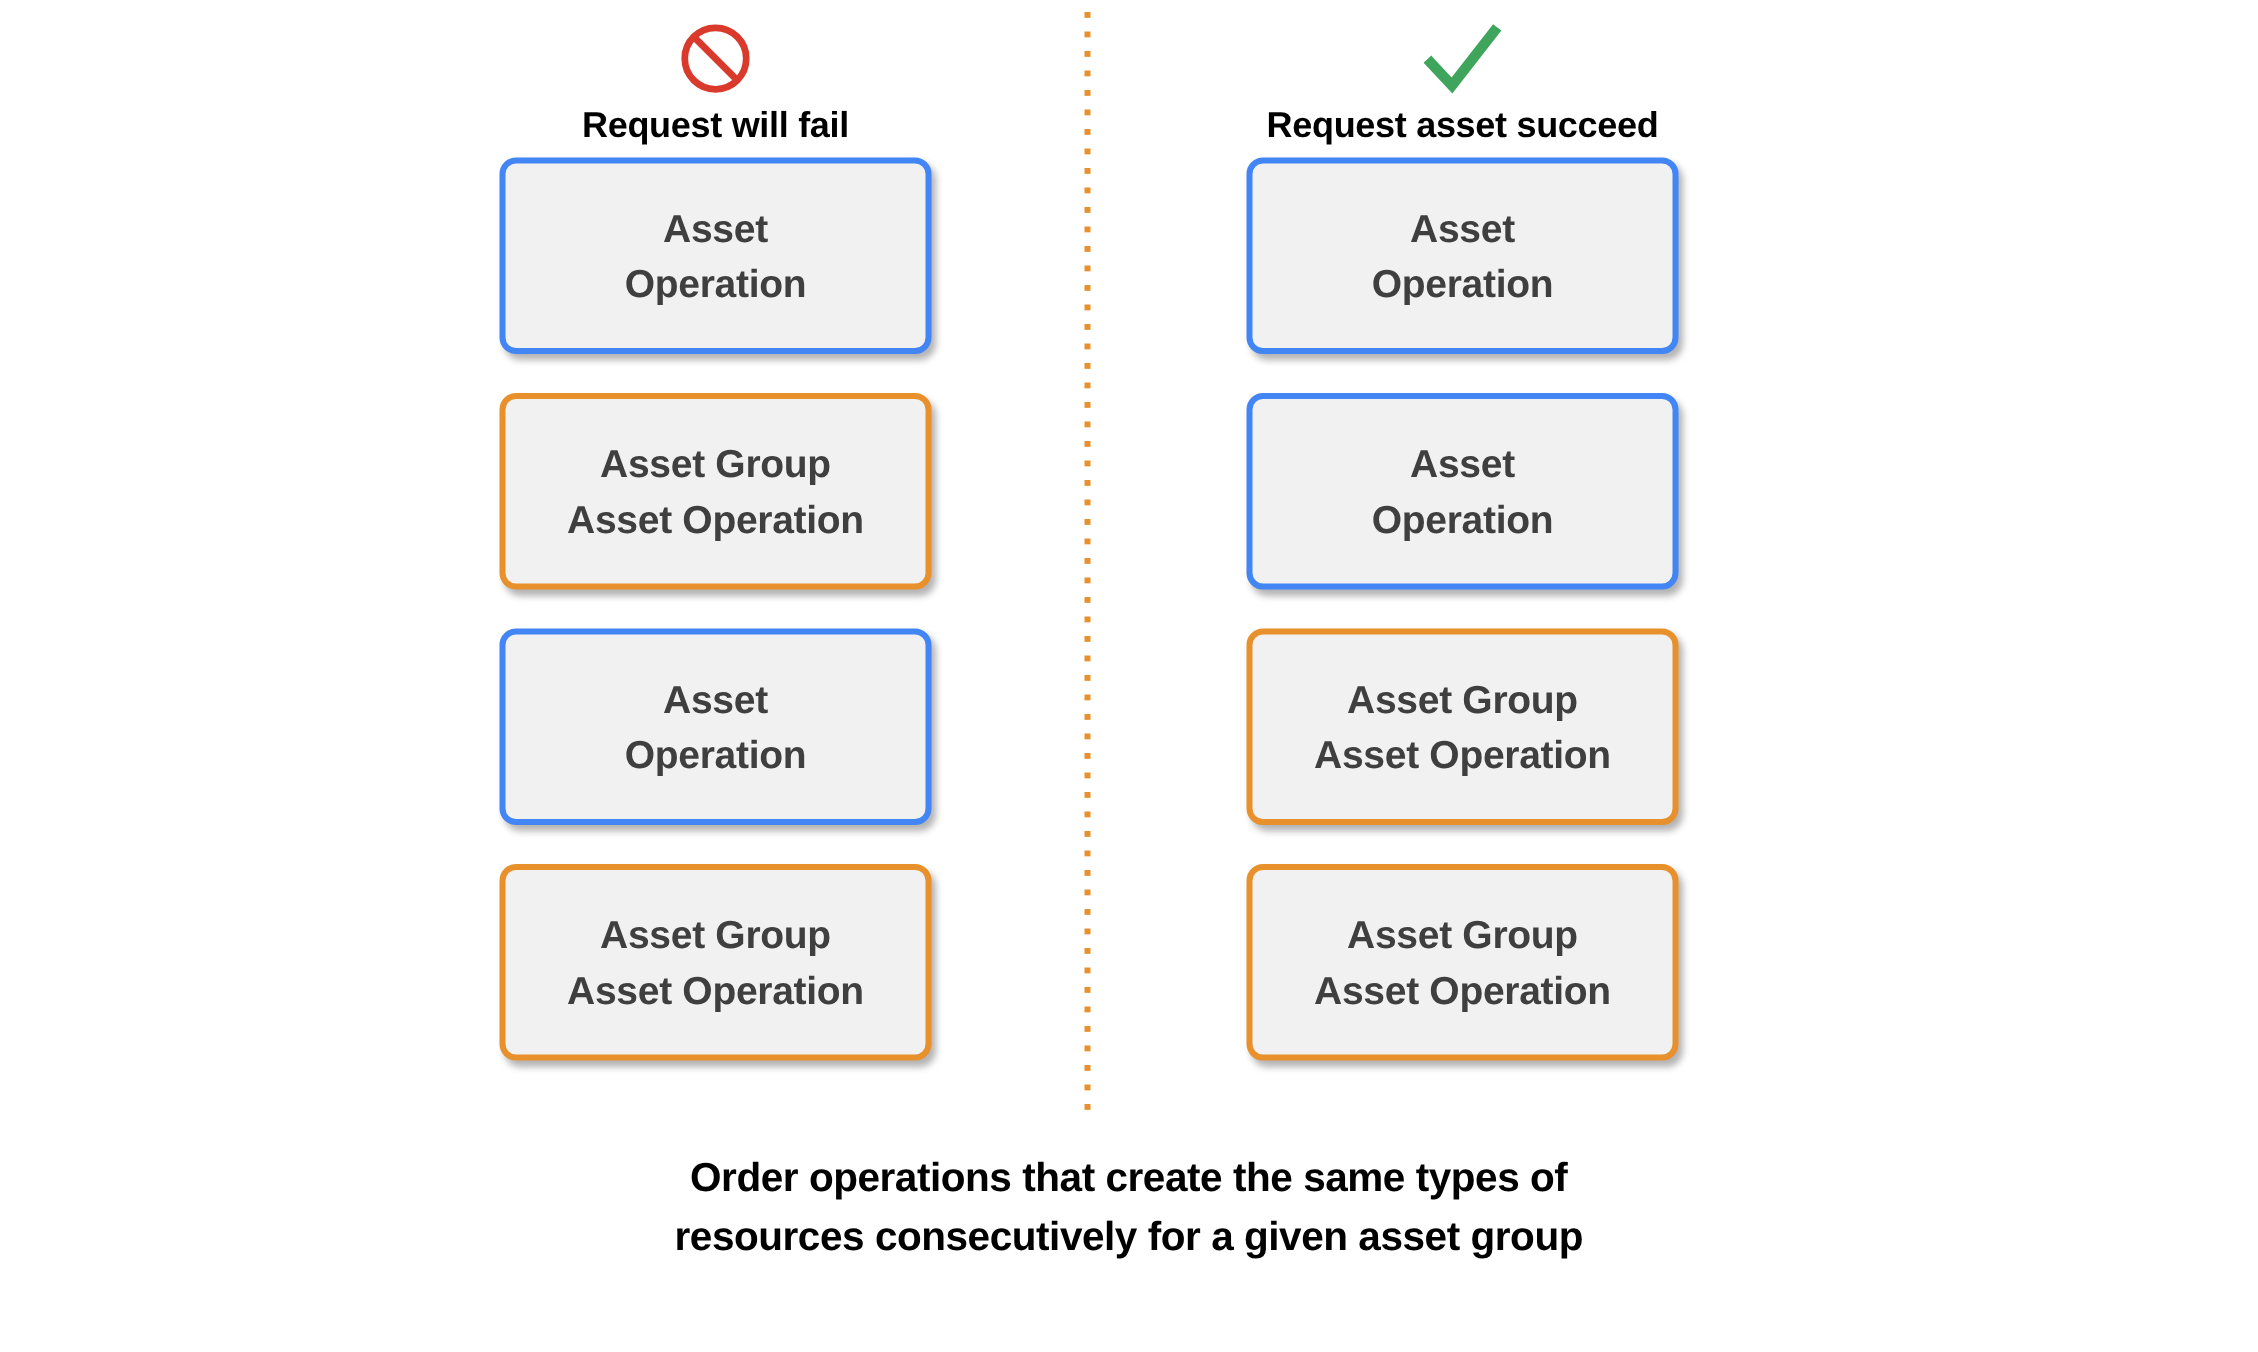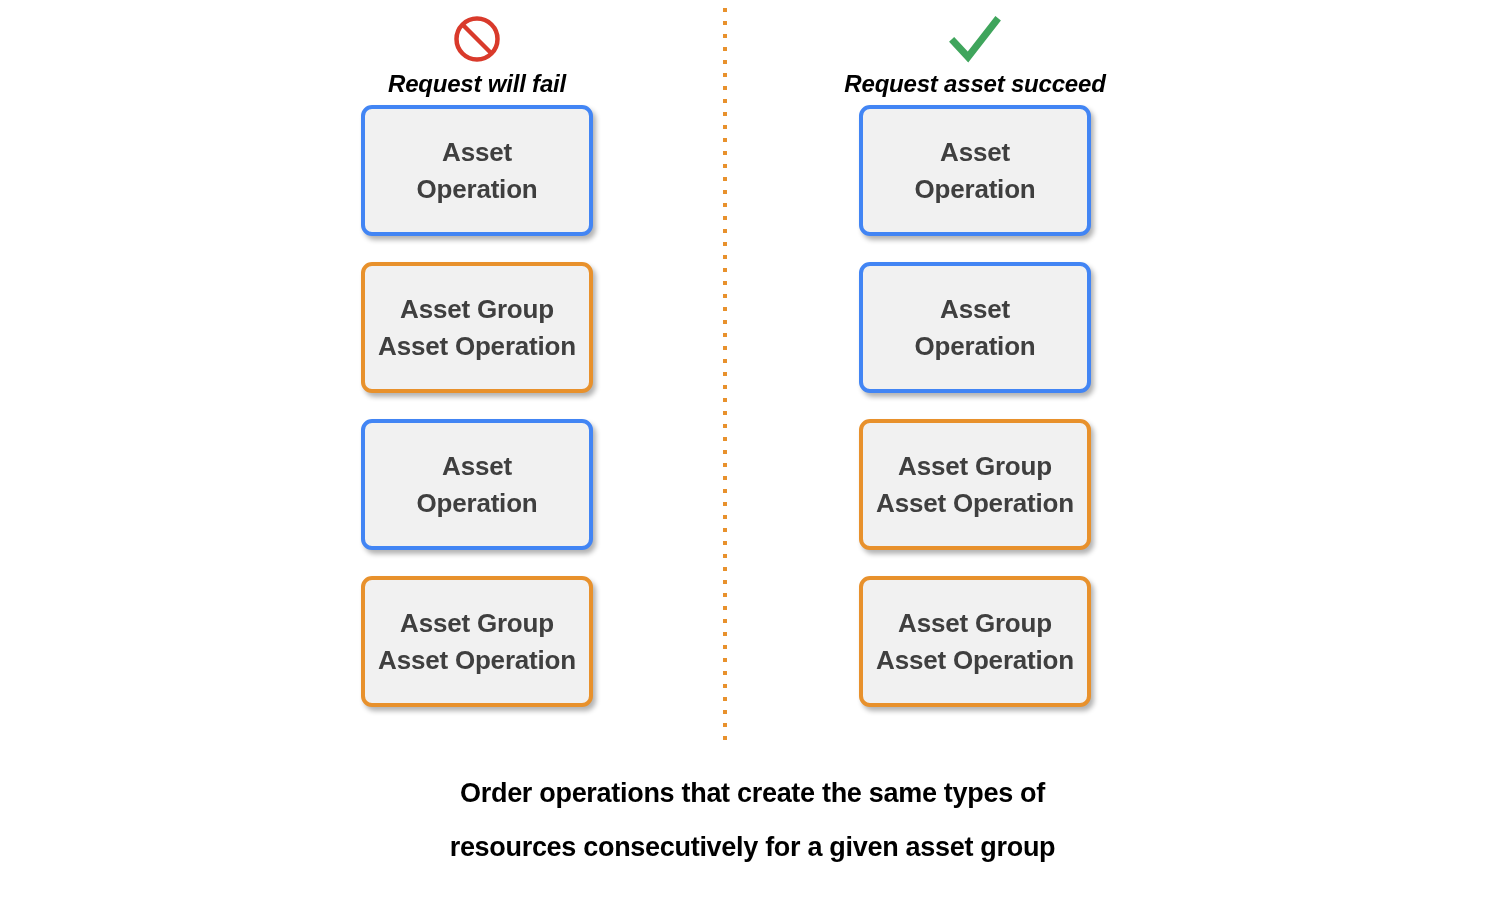--- a/index.html
+++ b/index.html
@@ -41,21 +41,20 @@
   }
   .column-fail    { left: 297px; }
   .column-succeed { left: 795px; }
 
   .col-header {
     height: 105px;
     display: flex;
     flex-direction: column;
     align-items: center;
     justify-content: flex-start;
-    font-style: italic;
   }
 
   .header-icon {
     height: 62px;
     display: flex;
     align-items: center;
     justify-content: center;
     margin-top: 8px;
   }
 
@@ -71,21 +70,21 @@
   
   .card-list {
     display: flex;
     flex-direction: column;
     gap: 26px;
     align-items: center;
   }
 
   .card {
     box-sizing: border-box;
-    width: 232px;
+    width: 288px;
     height: 131px;
     border-radius: 11px;
     border: 4px solid #4285f4;
     background: #f1f1f1;
     display: flex;
     align-items: center;
     justify-content: center;
     text-align: center;
     box-shadow: 3px 4px 5px rgba(0, 0, 0, 0.30);
   }
@@ -102,21 +101,21 @@
   }
 
   
   .caption {
     position: absolute;
     left: 0;
     right: 0;
     top: 766px;
     text-align: center;
     font-size: 27px;
-    line-height: 54px;
+    line-height: 39px;
     font-weight: 700;
     color: #000000;
     letter-spacing: -0.3px;
     white-space: pre-line;
   }
 </style>
 </head>
 <body>
 
 <div class="canvas">

